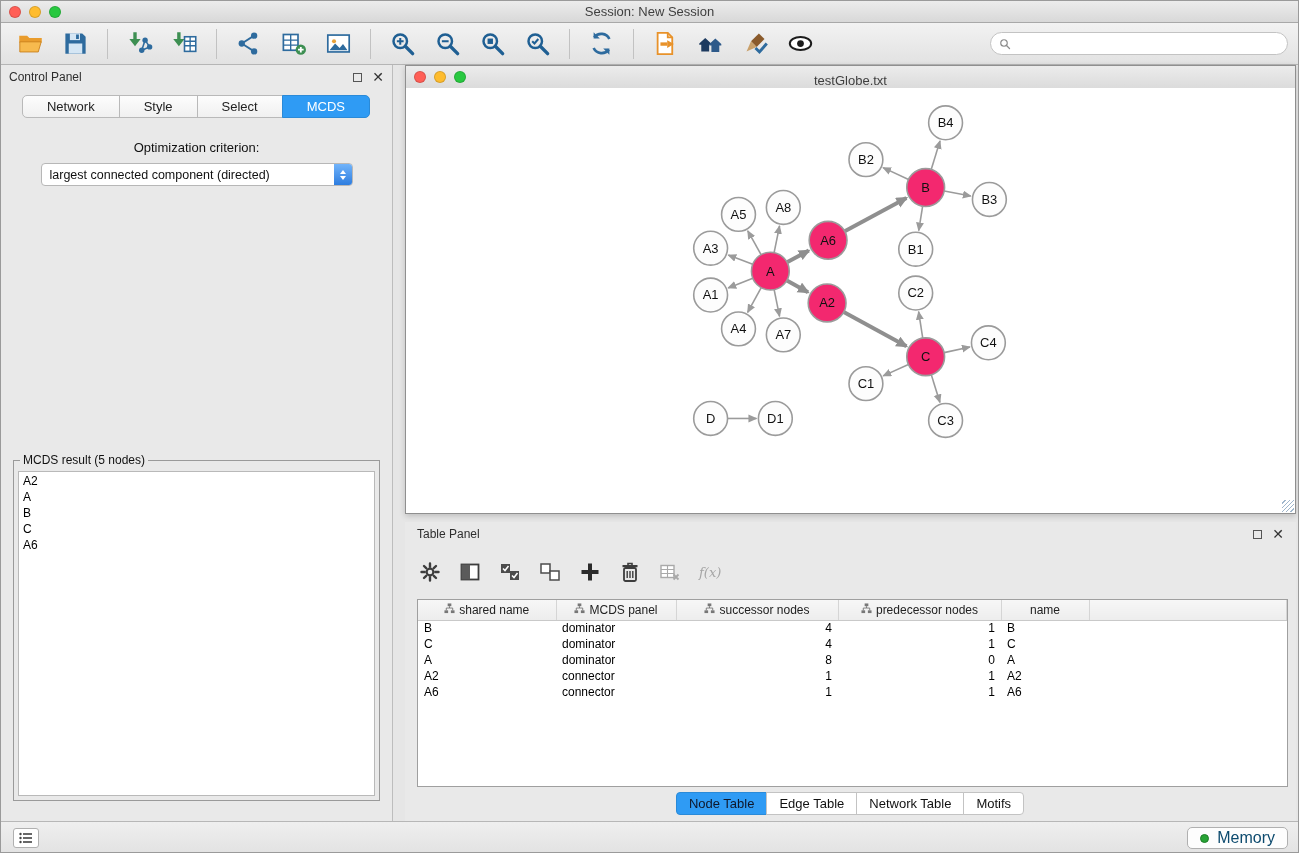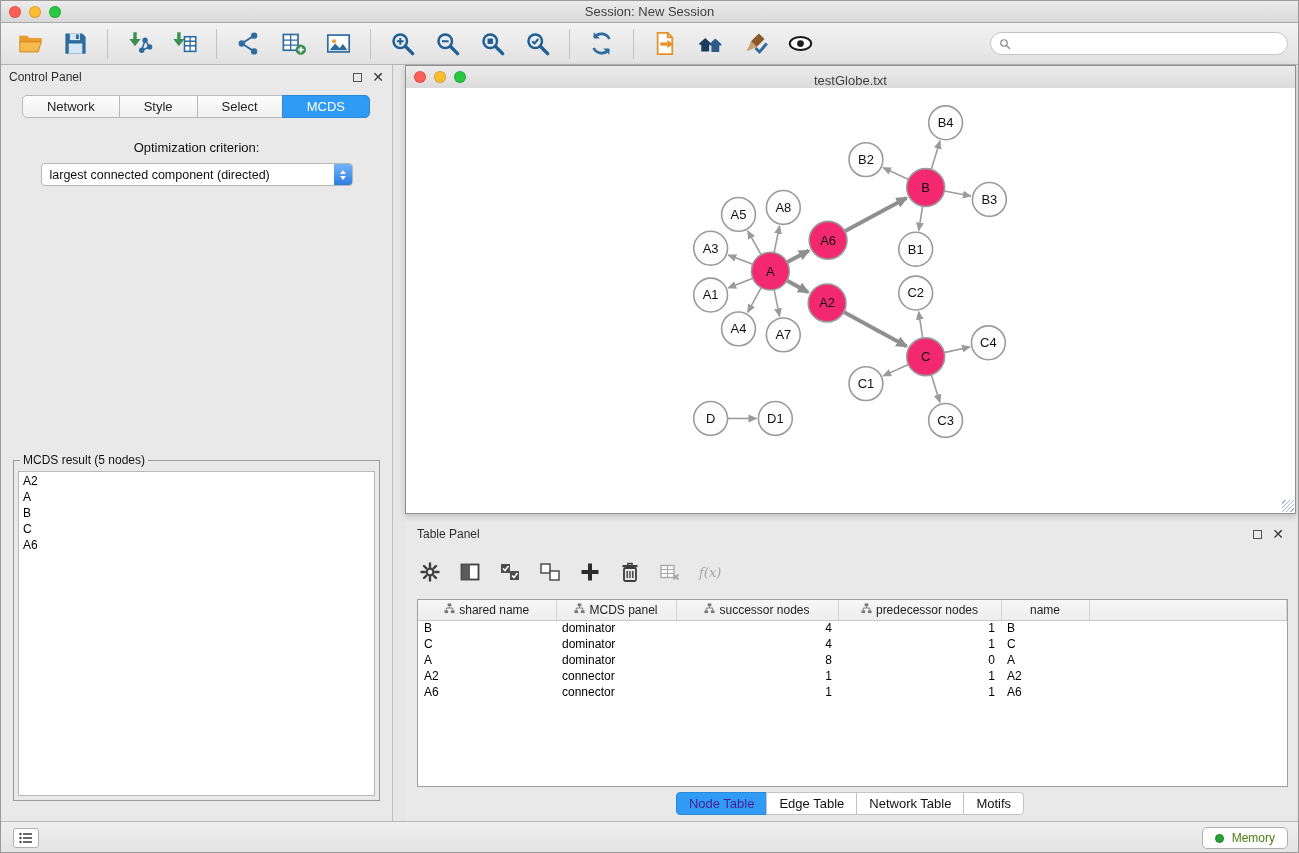--- a/index.html
+++ b/index.html
@@ -89,31 +89,31 @@
     border-bottom:1px solid #c9c9c9; font-weight:normal; color:#222; text-align:center; white-space:nowrap; overflow:hidden; }
   table.data th .hlab { vertical-align:middle; }
   table.data th svg { width:11px; height:11px; vertical-align:-1px; margin-right:4px; }
   table.data td { height:16px; padding:0 6px; color:#000; white-space:nowrap; overflow:hidden; }
   td.c2, td.c3 { text-align:right; padding-right:14px; }
   .tp-tabs { position:absolute; left:0; right:0; top:270px; display:flex; justify-content:center; }
   .tp-tab { padding:3px 12px; font-size:13px; color:#111; background:#fff;
     border:1px solid #c3c3c3; margin-left:-1px; cursor:pointer; }
   .tp-tab.first { border-radius:4px 0 0 4px; }
   .tp-tab.last { border-radius:0 4px 4px 0; }
-  .tp-tab.active { background:#2f9bf4; border-color:#2a8ad8; color:#4c1d95; }
+  .tp-tab.active { background:#2f9bf4; border-color:#2a8ad8; color:#0f172a; }
 
   
   .statusbar { position:absolute; left:0; right:0; top:820px; height:33px;
     background:linear-gradient(#efefef,#e2e2e2); border-top:1px solid #b7b7b7; }
   .sb-left { position:absolute; left:12px; top:6px; width:26px; height:20px;
     border:1px solid #b0b0b0; border-radius:3px; background:#fff; display:flex; align-items:center; justify-content:center; cursor:pointer; }
   .sb-left svg { width:14px; height:12px; }
   .memory-btn { position:absolute; right:10px; top:5px; height:22px; padding:0 12px;
     border:1px solid #b0b0b0; border-radius:5px; background:#fdfdfd;
-    display:flex; align-items:center; gap:8px; font-size:12px; color:#4d7c0f; cursor:pointer; }
+    display:flex; align-items:center; gap:8px; font-size:16px; color:#0c4a6e; cursor:pointer; }
   .mem-dot { width:9px; height:9px; border-radius:50%; background:#27a335; border:1px solid #1d7d28; }
 </style>
 </head>
 <body>
 
 <div class="app">
 
   <div class="titlebar">
     <div class="traffic">
       <span class="light red"></span>

